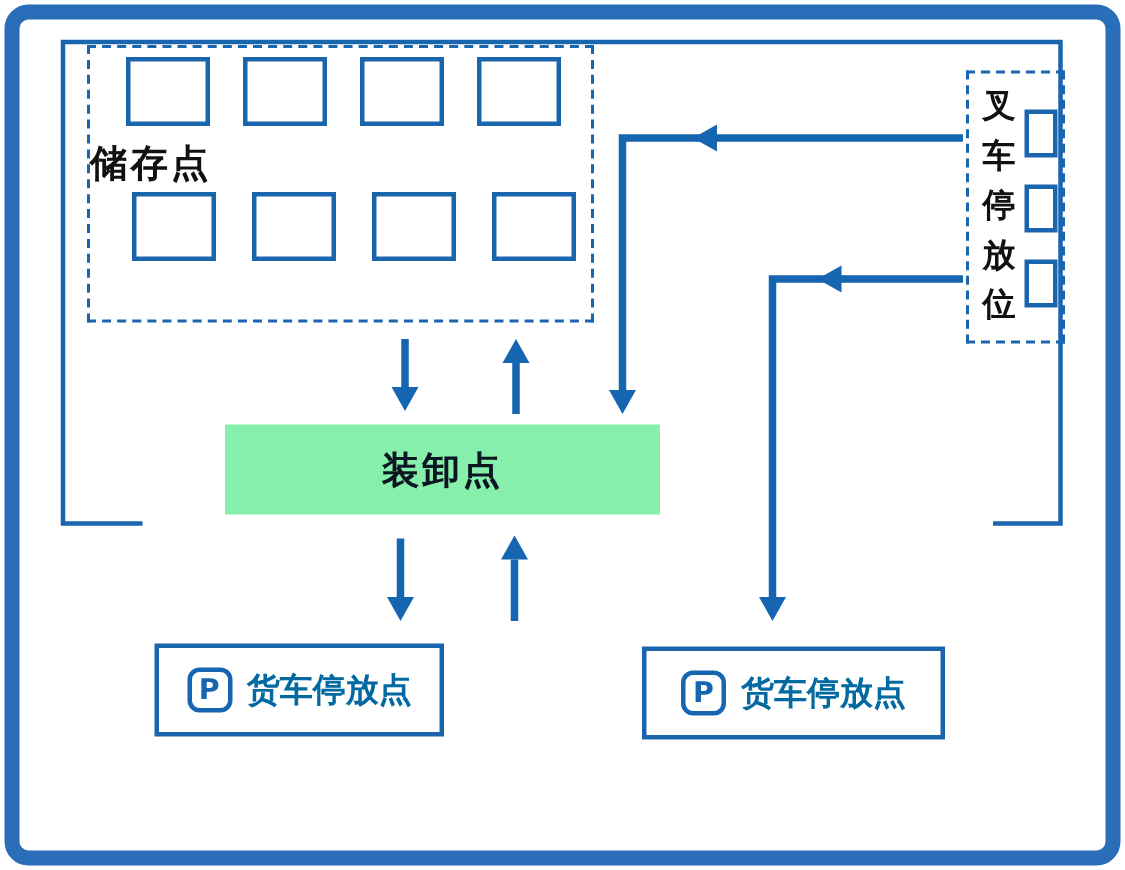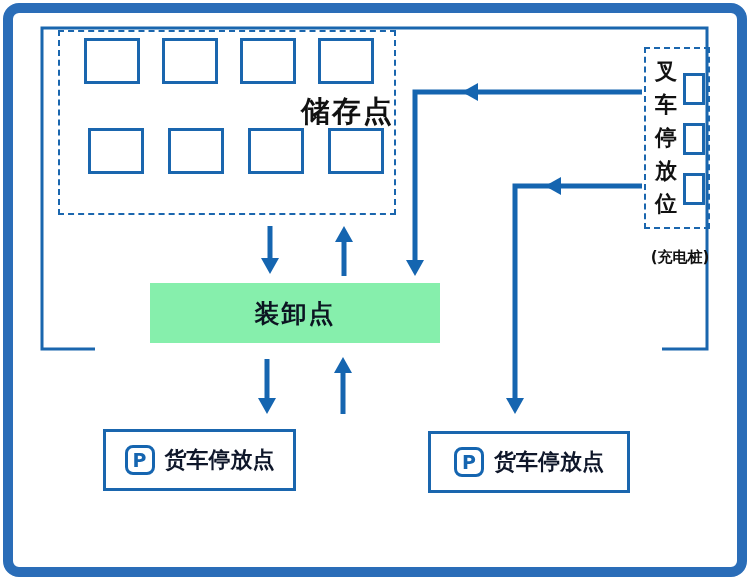--- a/index.html
+++ b/index.html
@@ -47,22 +47,22 @@
   .slot {
     width: 56px; height: 46px;
     border: 3px solid #1a66ae;
     background: #ffffff;
     box-sizing: border-box;
   }
   .storage-label {
     position: absolute;
     left: 0; top: 60px;
     width: 100%;
-    text-align: right;
-    font-size: 29px;
+    text-align: left;
+    font-size: 25px;
     font-weight: 700;
     color: #111111;
     letter-spacing: 2px;
   }
   
   .forklift-area {
     position: absolute;
     left: 644px; top: 47px;
     width: 66px; height: 182px;
     border: 2px dashed #1a66ae;
@@ -138,21 +138,21 @@
     font-size: 19px;
     font-weight: 700;
     display: flex;
     align-items: center;
     justify-content: center;
     background: #ffffff;
   }
   .parking-label {
     font-size: 22px;
     font-weight: 700;
-    color: #0f172a;
+    color: #0369a1;
   }
   .wall { stroke: #1a66ae; stroke-width: 3; fill: none; }
   .flow { stroke: #1565b0; stroke-width: 5; fill: none; }
   .head { fill: #1565b0; stroke: none; }
 </style>
 </head>
 <body>
 
 <div id="stage">
 
@@ -179,21 +179,20 @@
   </div>
 
   <div class="forklift-area">
     <div class="forklift-label">叉车停放位</div>
     <div class="forklift-slots">
       <div class="mini-slot"></div>
       <div class="mini-slot"></div>
       <div class="mini-slot"></div>
     </div>
   </div>
-  <div class="charging-label">(充电桩)</div>
 
   <div class="loading-zone">
     <span>装卸点</span>
   </div>
 
   <div class="parking-box left">
     <span class="p-icon">P</span>
     <span class="parking-label">货车停放点</span>
   </div>
   <div class="parking-box right">

